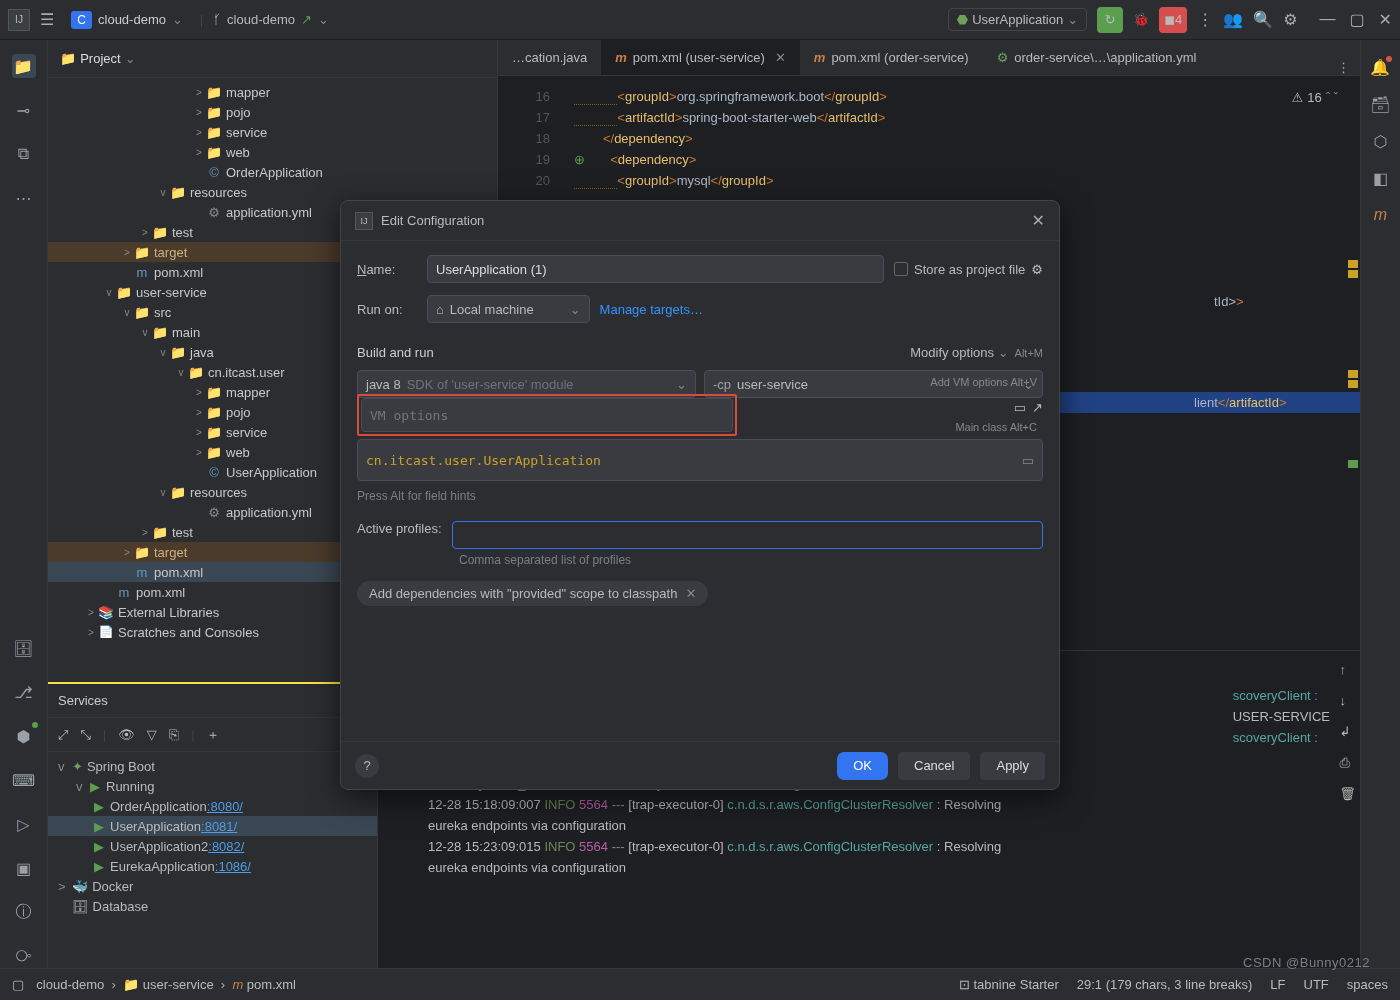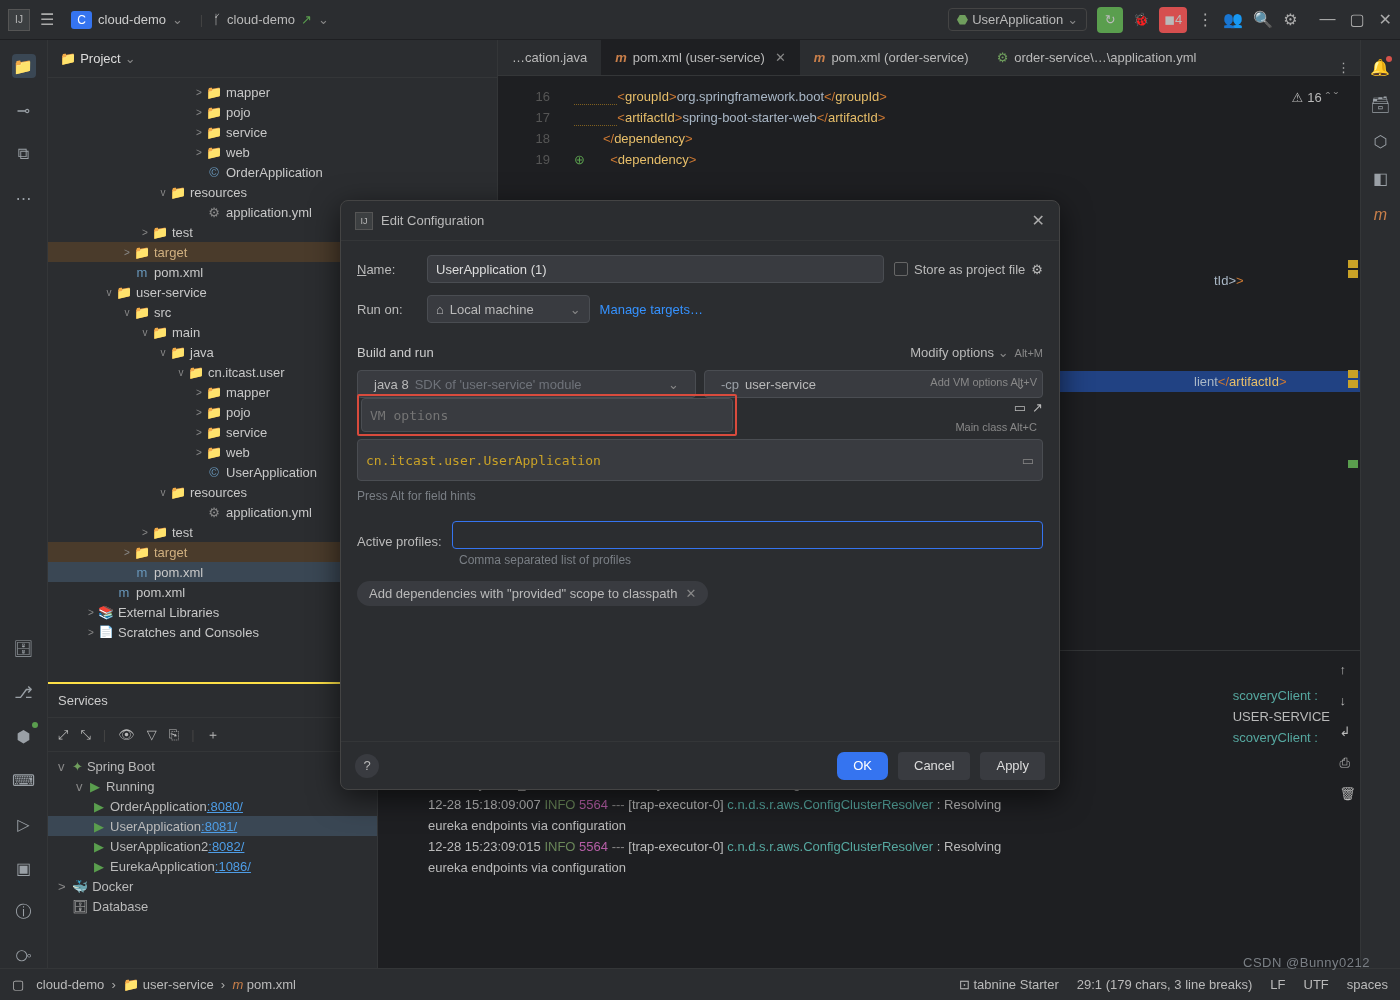--- a/index.html
+++ b/index.html
@@ -98,30 +98,30 @@
 .modal-body { padding: 14px 16px; flex:1; }
 .row { display:flex; align-items:center; margin-bottom: 12px; gap: 10px; }
 .lblcol { width: 60px; color:#bbb; }
 .lblcol u { text-decoration: underline; }
 .input { flex:1; height: 28px; background: #393b40; border: 1px solid #4a4d52; border-radius: 4px; padding: 0 8px; color:#ddd; }
 .select { display:flex; align-items:center; gap:6px; background:#393b40; border:1px solid #4a4d52; border-radius:4px; height:28px; padding:0 8px; }
 .link { color:#3592ff; cursor:pointer; }
 .hint { color:#7a7f85; font-size:12px; line-height:16px; margin-left:70px; margin-top:-6px; margin-bottom:14px; }
 .section-lbl { color:#ccc; margin: 10px 0 10px 0; }
 .jdk-row { display:flex; gap:8px; }
-.jdk { flex:1; background:#393b40; border:1px solid #4a4d52; border-radius:4px; height:28px; display:flex; align-items:center; padding:0 16px; gap:6px;justify-content:center; }
+.jdk { flex:1; background:#393b40; border:1px solid #4a4d52; border-radius:4px; height:28px; display:flex; align-items:center; padding:0 8px; gap:6px;justify-content:center; }
 .jdk .dim { color:#6f737a; }
 .jdk .cp { color:#9aa0a6; }
 .vm { position:relative; }
 .vm .in { width:100%; height:34px; background:#393b40; border:1px solid #4a4d52; border-radius:4px; padding:0 8px; color:#6f737a; font-family:Consolas,monospace; }
 .redbox { border: 2px solid #d94b3d; padding:2px; border-radius:2px; }
 .inline-hint { font-size:11px; color:#888; text-align:right; margin-top:-22px; margin-bottom:6px; padding-right:6px; }
 .maincls { background:#393b40; border:1px solid #4a4d52; border-radius:4px; height:42px; display:flex; align-items:center; padding:0 8px;gap:16px; }
 .maincls .y { color:#c9a227; font-family:Consolas,monospace; }
-.profiles { display:flex; align-items:flex-end; gap:10px; margin-top:18px; }
+.profiles { display:flex; align-items:flex-start; gap:10px; margin-top:18px; }
 .profiles .in { flex:1; height:28px; background:#2b2d30; border:1px solid #3574f0; border-radius:4px; }
 .chip-btn { display:inline-flex; align-items:center; gap:8px; background:#393b40; border-radius: 14px; padding:5px 12px; color:#ccc; margin-top:14px; }
 .chip-btn .x { color:#888; }
 .modal-ftr { height:48px; border-top:1px solid #343638; display:flex; align-items:center; padding: 0 14px; gap:10px; }
 .modal-ftr .help { width:24px;height:24px;border-radius:50%;background:#393b40;display:flex;align-items:center;justify-content:center; }
 .btn { height:28px; padding:0 16px; border-radius:4px; background:#393b40; color:#ddd; display:flex;align-items:center; cursor:pointer; }
 .btn.primary { background:#3574f0; color:#fff;border-radius:7px; }
 .store { display:flex; align-items:center; gap:6px; color:#aaa; }
 .store .cb { width:14px;height:14px;border:1px solid #666;border-radius:2px; }
 .mod-opt { color:#3592ff; margin-left:auto; }
@@ -370,20 +370,21 @@
   <div class="gutter-warn">
     <span>⚠</span>
     <span>16</span>
     <span style="color:#888">ˆ ˇ</span>
   </div>
   <div class="code">
     <div class="code-row"><span class="ln">16</span><span class="underline">            </span><span class="tag-o">&lt;</span><span class="tag-t">groupId</span><span class="tag-o">&gt;</span><span class="val">org.springframework.boot</span><span class="tag-o">&lt;/</span><span class="tag-t">groupId</span><span class="tag-o">&gt;</span></div>
     <div class="code-row"><span class="ln">17</span><span class="underline">            </span><span class="tag-o">&lt;</span><span class="tag-t">artifactId</span><span class="tag-o">&gt;</span><span class="val">spring-boot-starter-web</span><span class="tag-o">&lt;/</span><span class="tag-t">artifactId</span><span class="tag-o">&gt;</span></div>
     <div class="code-row"><span class="ln">18</span>        <span class="tag-o">&lt;/</span><span class="tag-t">dependency</span><span class="tag-o">&gt;</span></div>
     <div class="code-row"><span class="ln">19</span><span style="color:#5a9e4e">⊕</span>       <span class="tag-o">&lt;</span><span class="tag-t">dependency</span><span class="tag-o">&gt;</span></div>
+    <div class="code-row"><span class="ln">20</span><span class="underline">            </span><span class="tag-o">&lt;</span><span class="tag-t">groupId</span><span class="tag-o">&gt;</span><span class="val">mysql</span><span class="tag-o">&lt;/</span><span class="tag-t">groupId</span><span class="tag-o">&gt;</span></div>
     <div class="code-row" style="height:100px"></div>
     <div class="code-row" style="padding-left:700px"><span class="val">tId&gt;</span><span class="tag-o">&gt;</span></div>
     <div class="code-row" style="height:80px"></div>
     <div class="code-row sel-line" style="padding-left:680px"><span class="val">lient</span><span class="tag-o">&lt;/</span><span class="tag-t">artifactId</span><span class="tag-o">&gt;</span></div>
   </div>
   <div class="overview">
     <div class="mark" style="top:180px"></div>
     <div class="mark" style="top:190px"></div>
     <div class="mark" style="top:290px"></div>
     <div class="mark" style="top:300px"></div>

